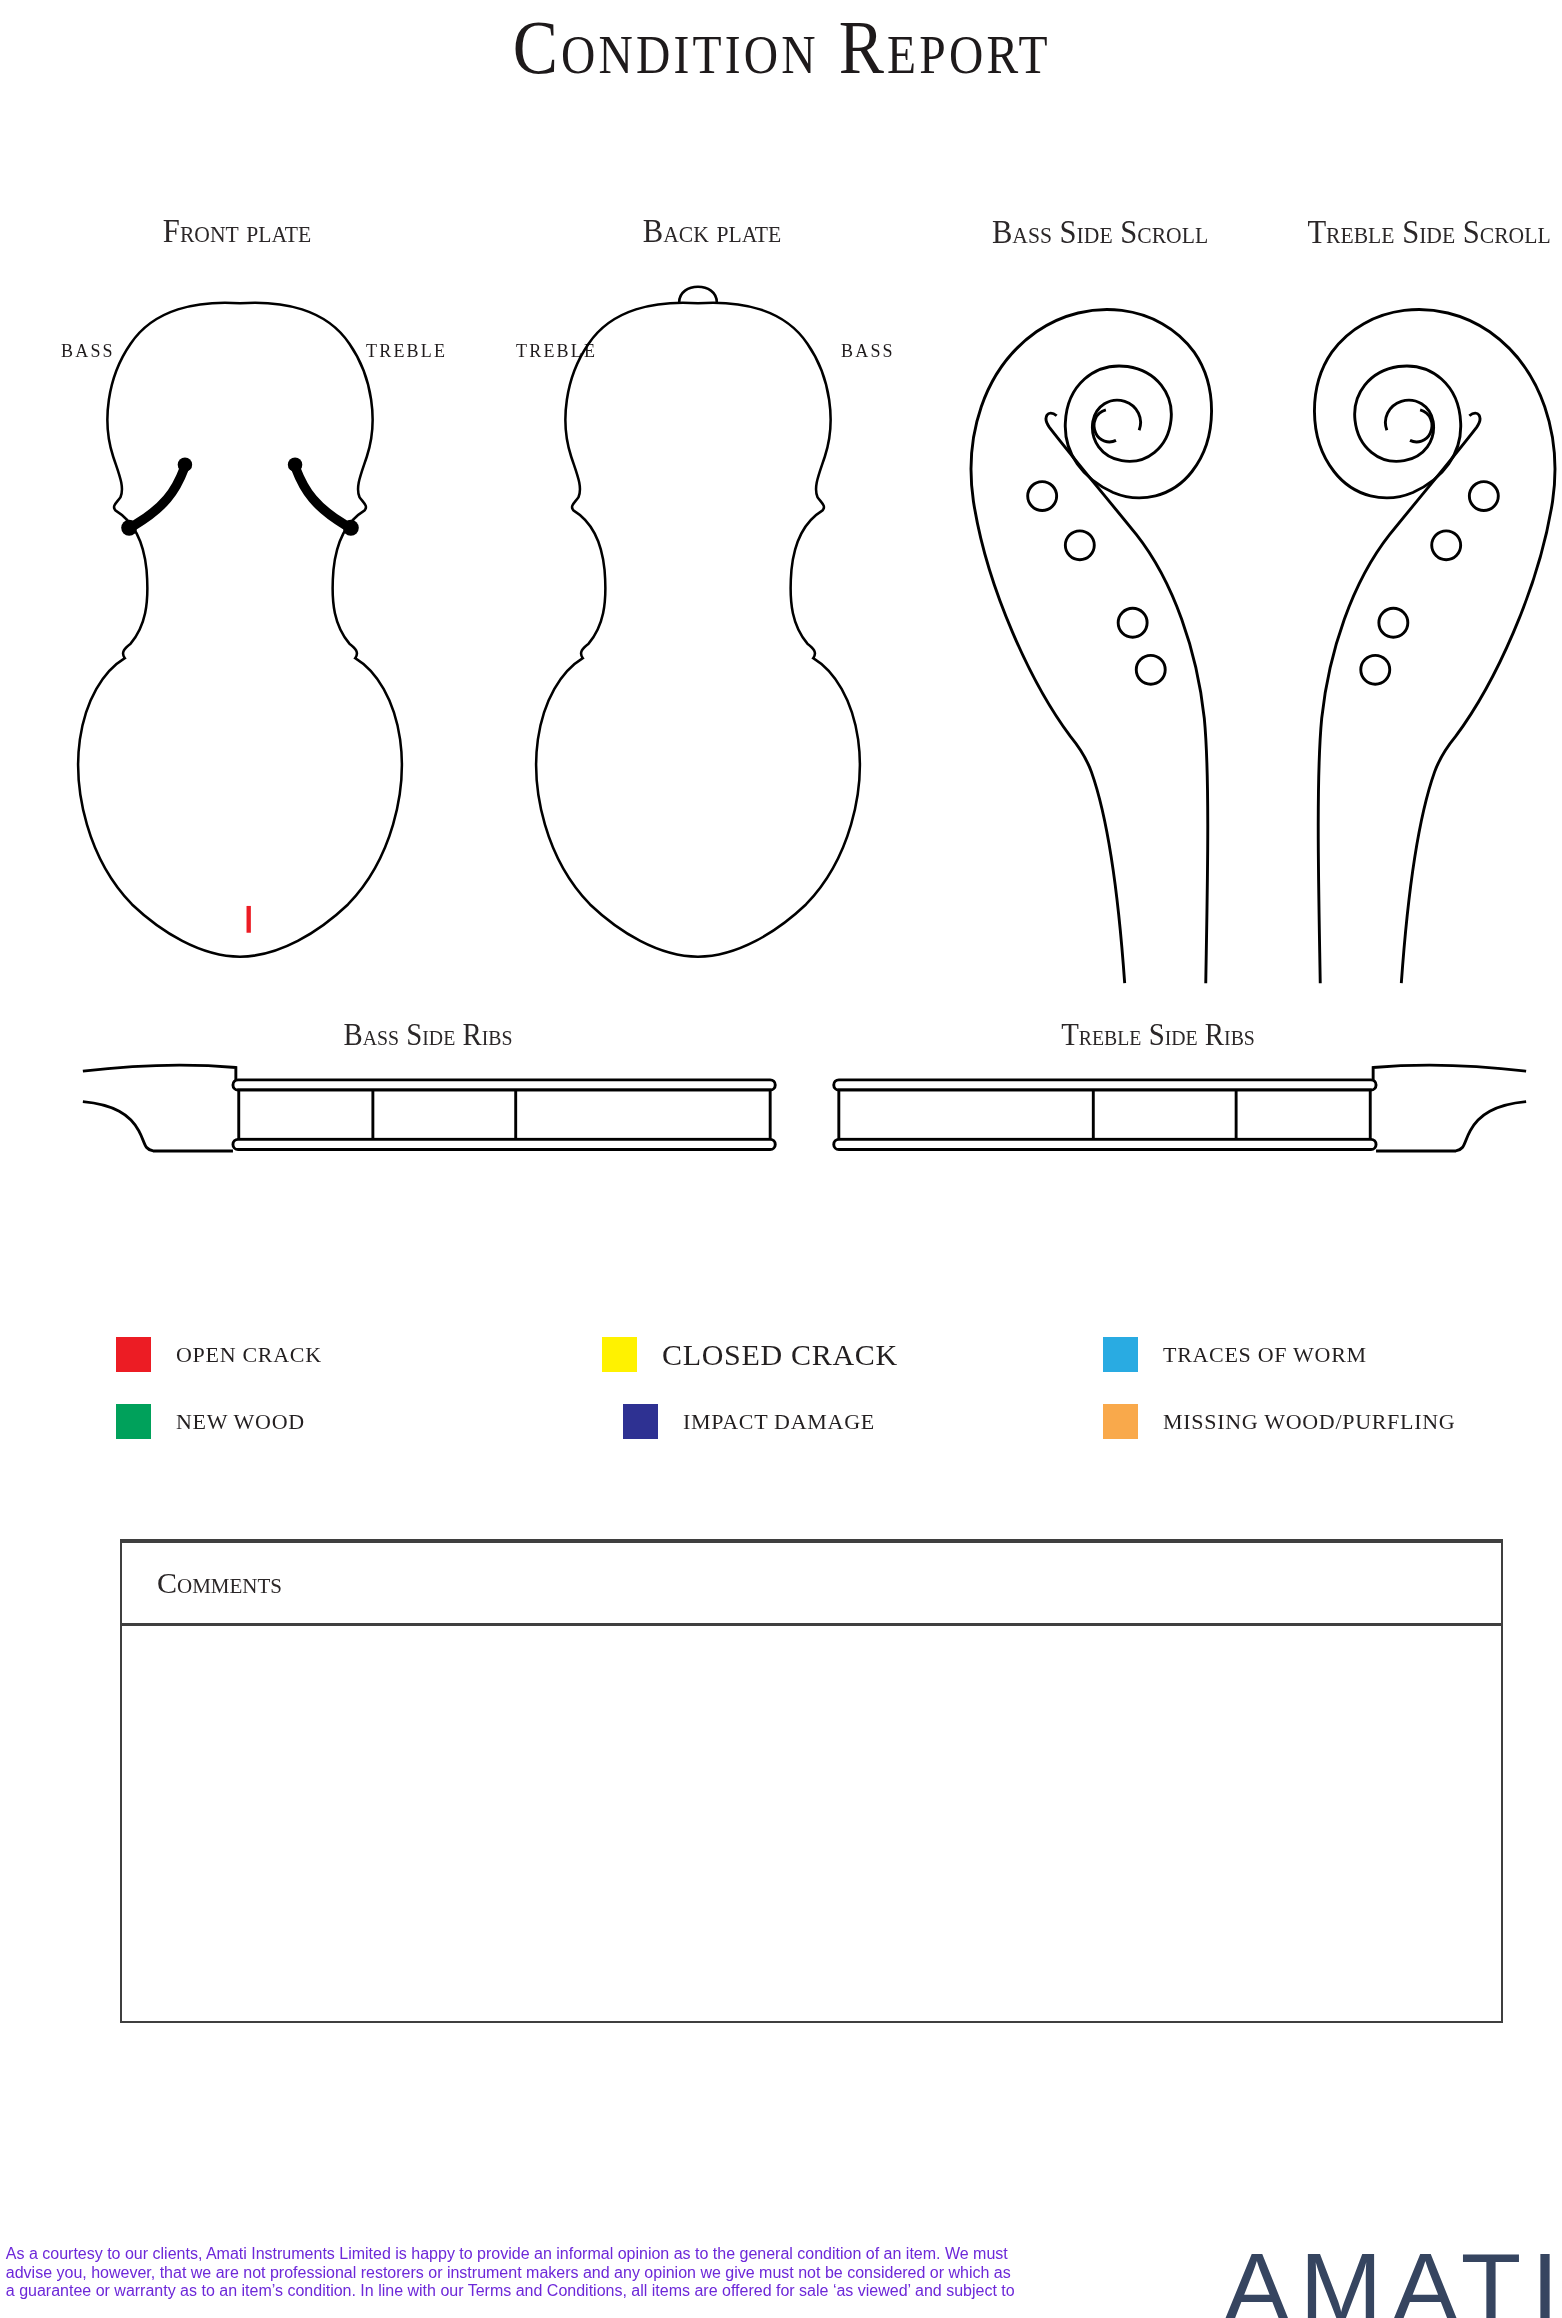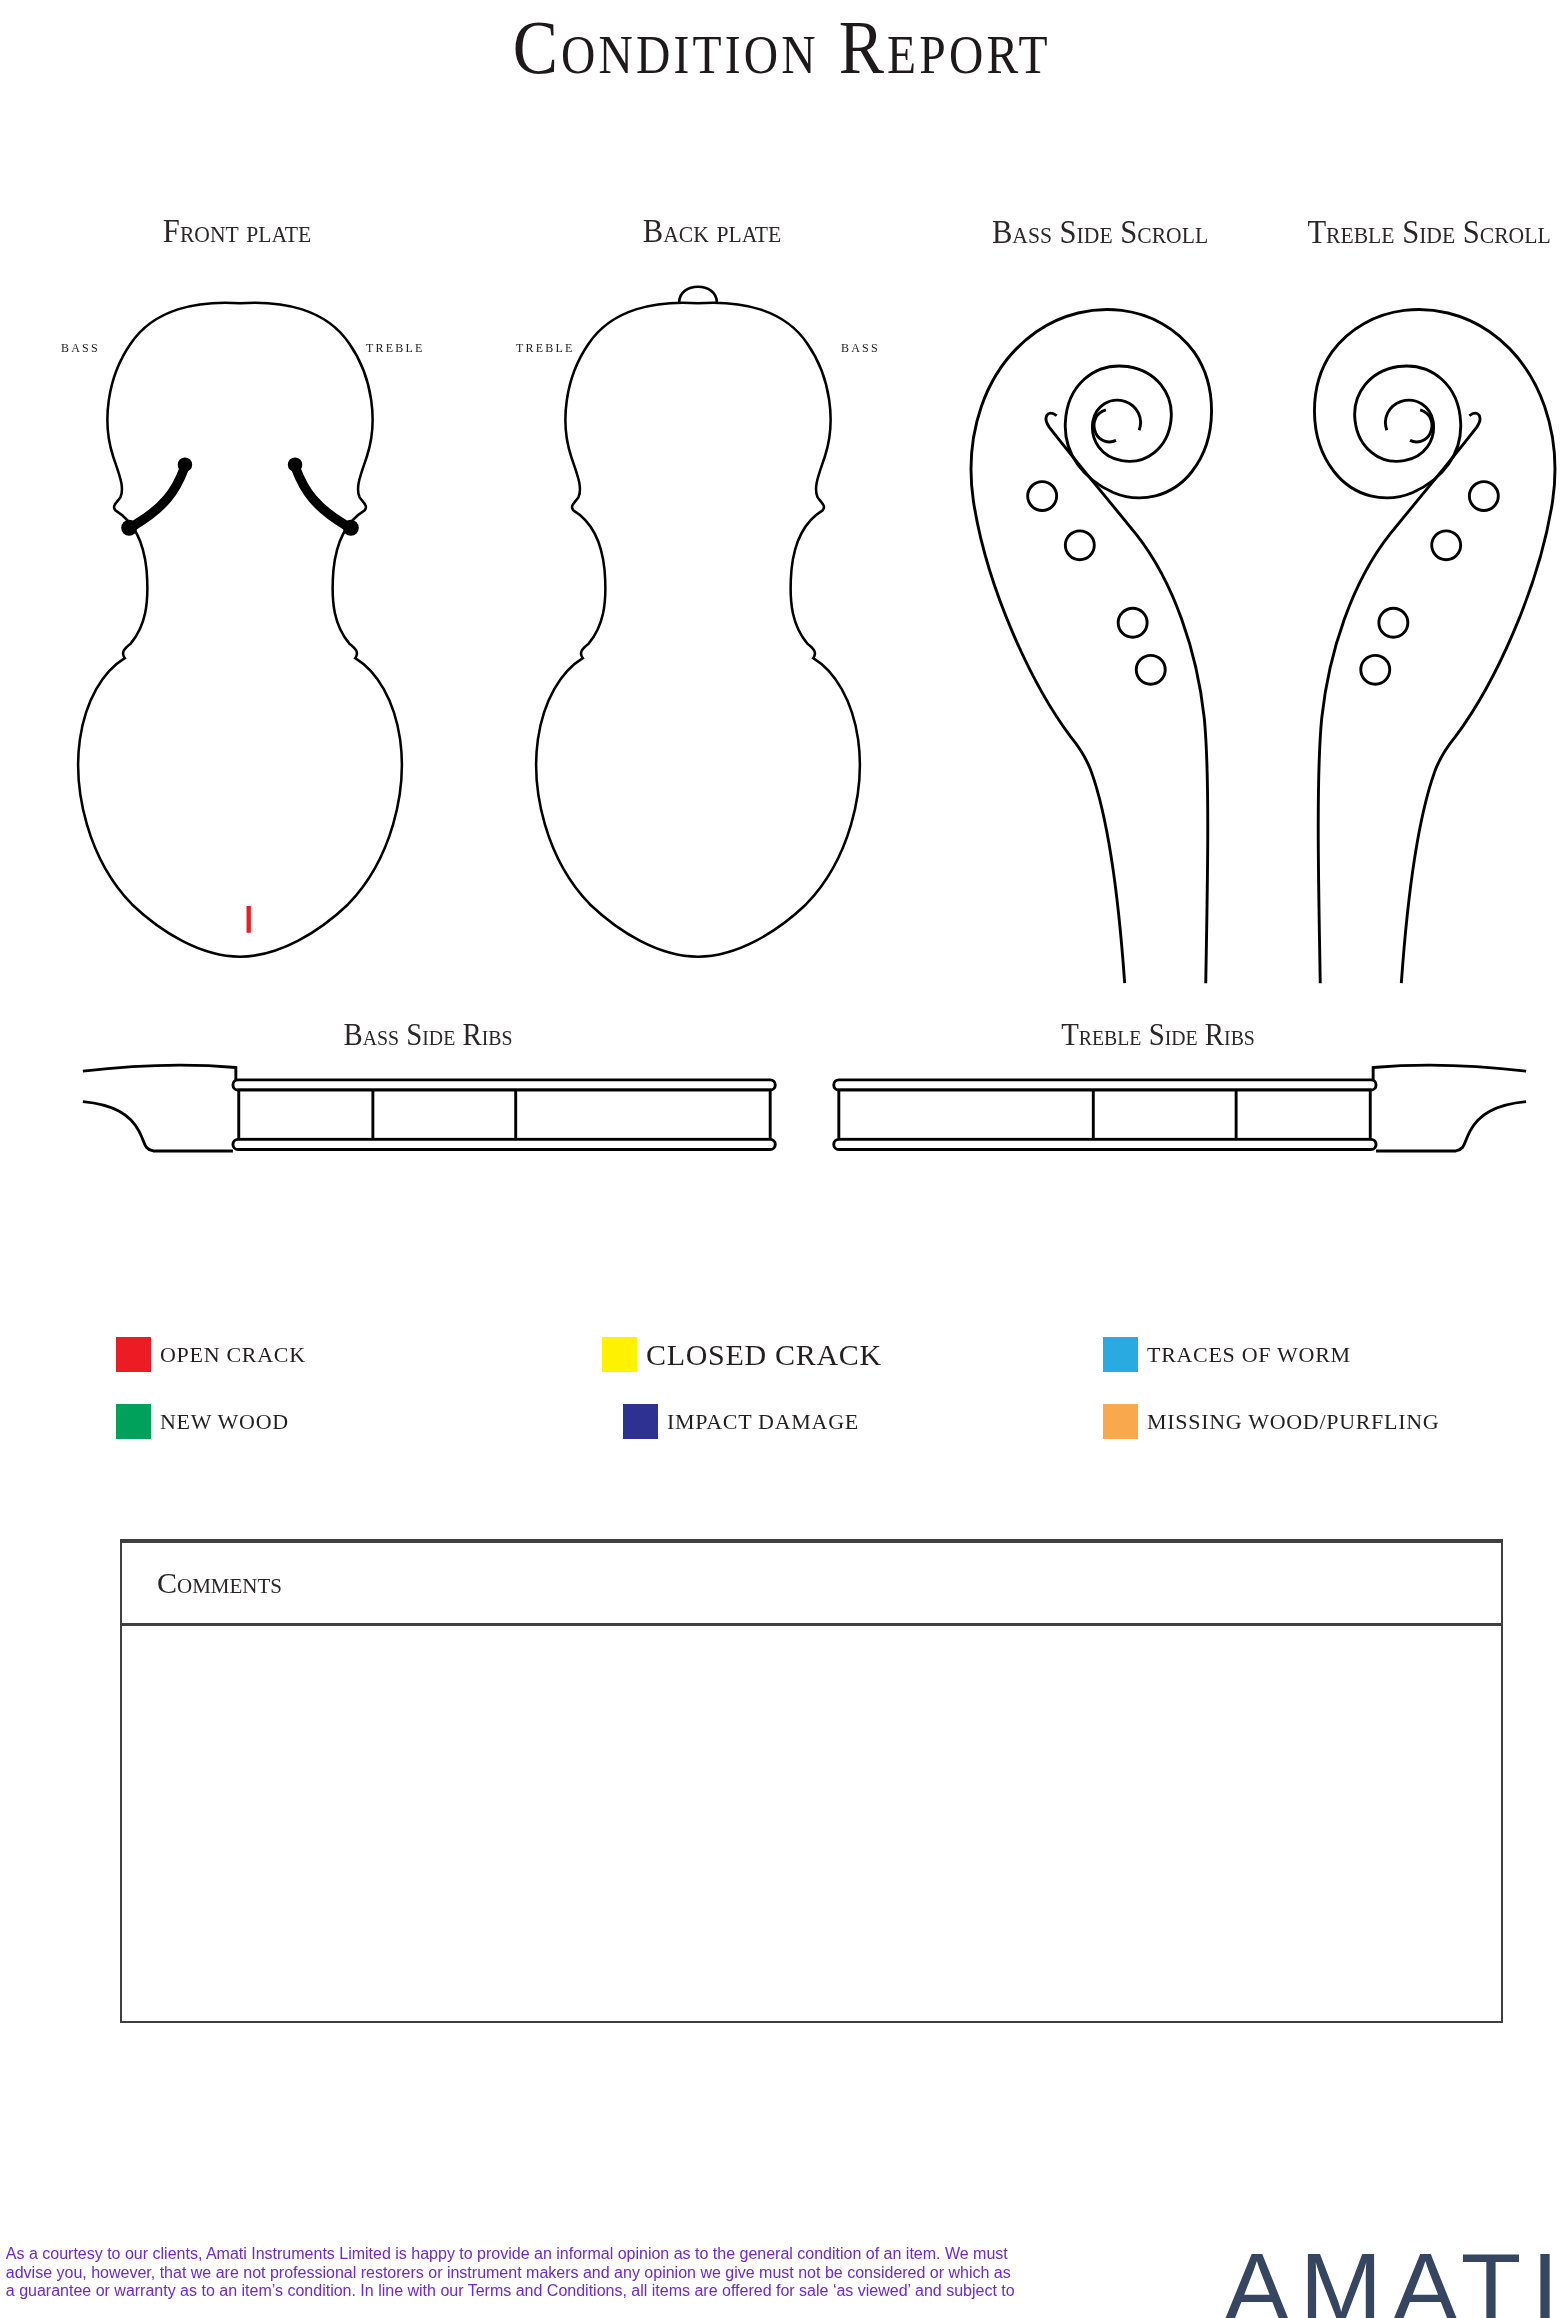--- a/index.html
+++ b/index.html
@@ -5,24 +5,24 @@
   html,body{margin:0;padding:0;background:#ffffff;}
   body{width:1563px;height:2319px;position:relative;overflow:hidden;
        font-family:"Liberation Serif",serif;color:#231f20;}
   .abs{position:absolute;}
   .center{transform:translateX(-50%) scaleX(0.9);transform-origin:center top;}
   #title{left:0;right:0;top:2.9px;text-align:center;}
   #title span{display:inline-block;transform:scaleX(0.88);transform-origin:center top;
       font-variant:small-caps;font-size:77px;letter-spacing:3.6px;color:#1e1a1b;}
   .section-header{font-variant:small-caps;font-size:34px;color:#2b2728;white-space:nowrap;}
   .ribs-header{font-variant:small-caps;font-size:32px;color:#2b2728;white-space:nowrap;}
-  .side-label{font-size:12px;letter-spacing:2.2px;color:#1f1b1c;white-space:nowrap;}
+  .side-label{font-size:18px;letter-spacing:2.2px;color:#1f1b1c;white-space:nowrap;}
   svg{display:block;overflow:visible;}
   .mirror{transform:scaleX(-1);}
-  .legend-item{display:flex;align-items:center;height:35px;gap:9px;white-space:nowrap;}
+  .legend-item{display:flex;align-items:center;height:35px;gap:25px;white-space:nowrap;}
   .swatch{width:35px;height:35px;flex:0 0 auto;}
   .legend-label{font-size:22px;letter-spacing:0.7px;color:#231f20;}
   .legend-label.big{font-size:30px;}
   #comments-box{left:120px;top:1539px;width:1383px;height:484px;
       border:2.2px solid #3f3f3f;border-top-width:4.3px;box-sizing:border-box;background:#fff;}
   #comments-header{height:80px;border-bottom:3.6px solid #3f3f3f;display:flex;align-items:center;}
   #comments-header span{font-variant:small-caps;font-size:30px;color:#2b2728;margin-left:35px;}
   #comments-area{width:100%;height:464px;border:none;outline:none;resize:none;
       font-family:"Liberation Serif",serif;font-size:22px;padding:14.5px 35px;box-sizing:border-box;background:transparent;}
   #footer-text{left:5.8px;top:2245px;width:1102px;font-family:"Liberation Sans",sans-serif;

